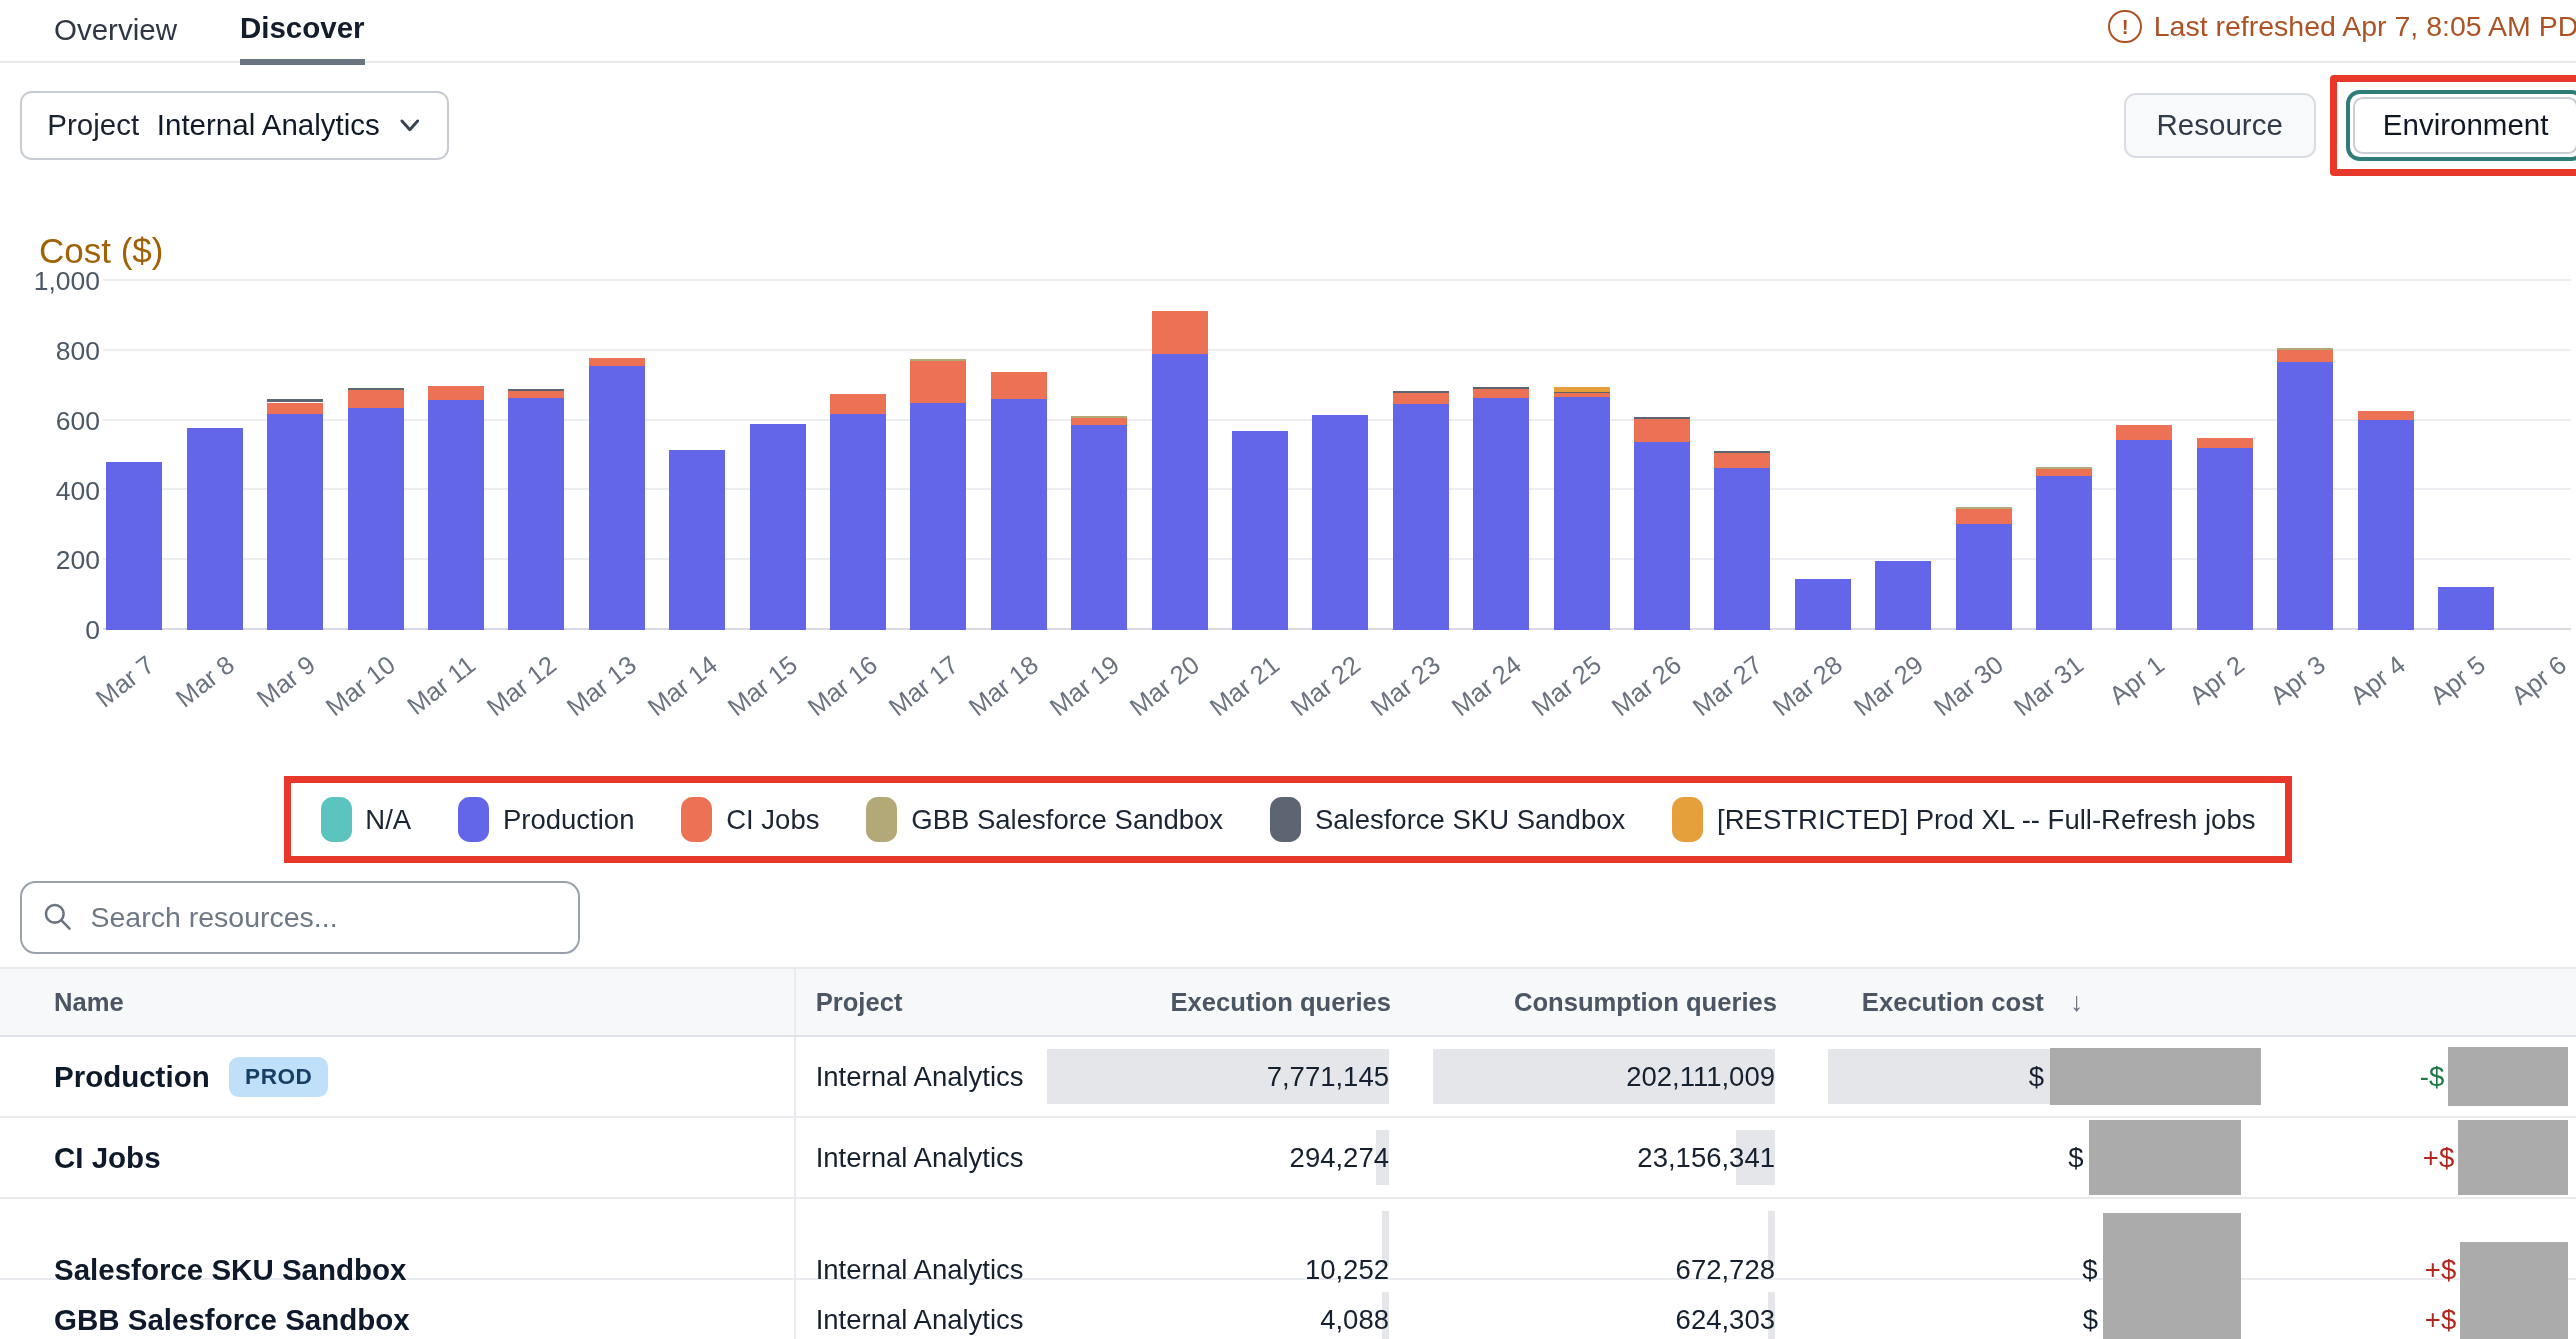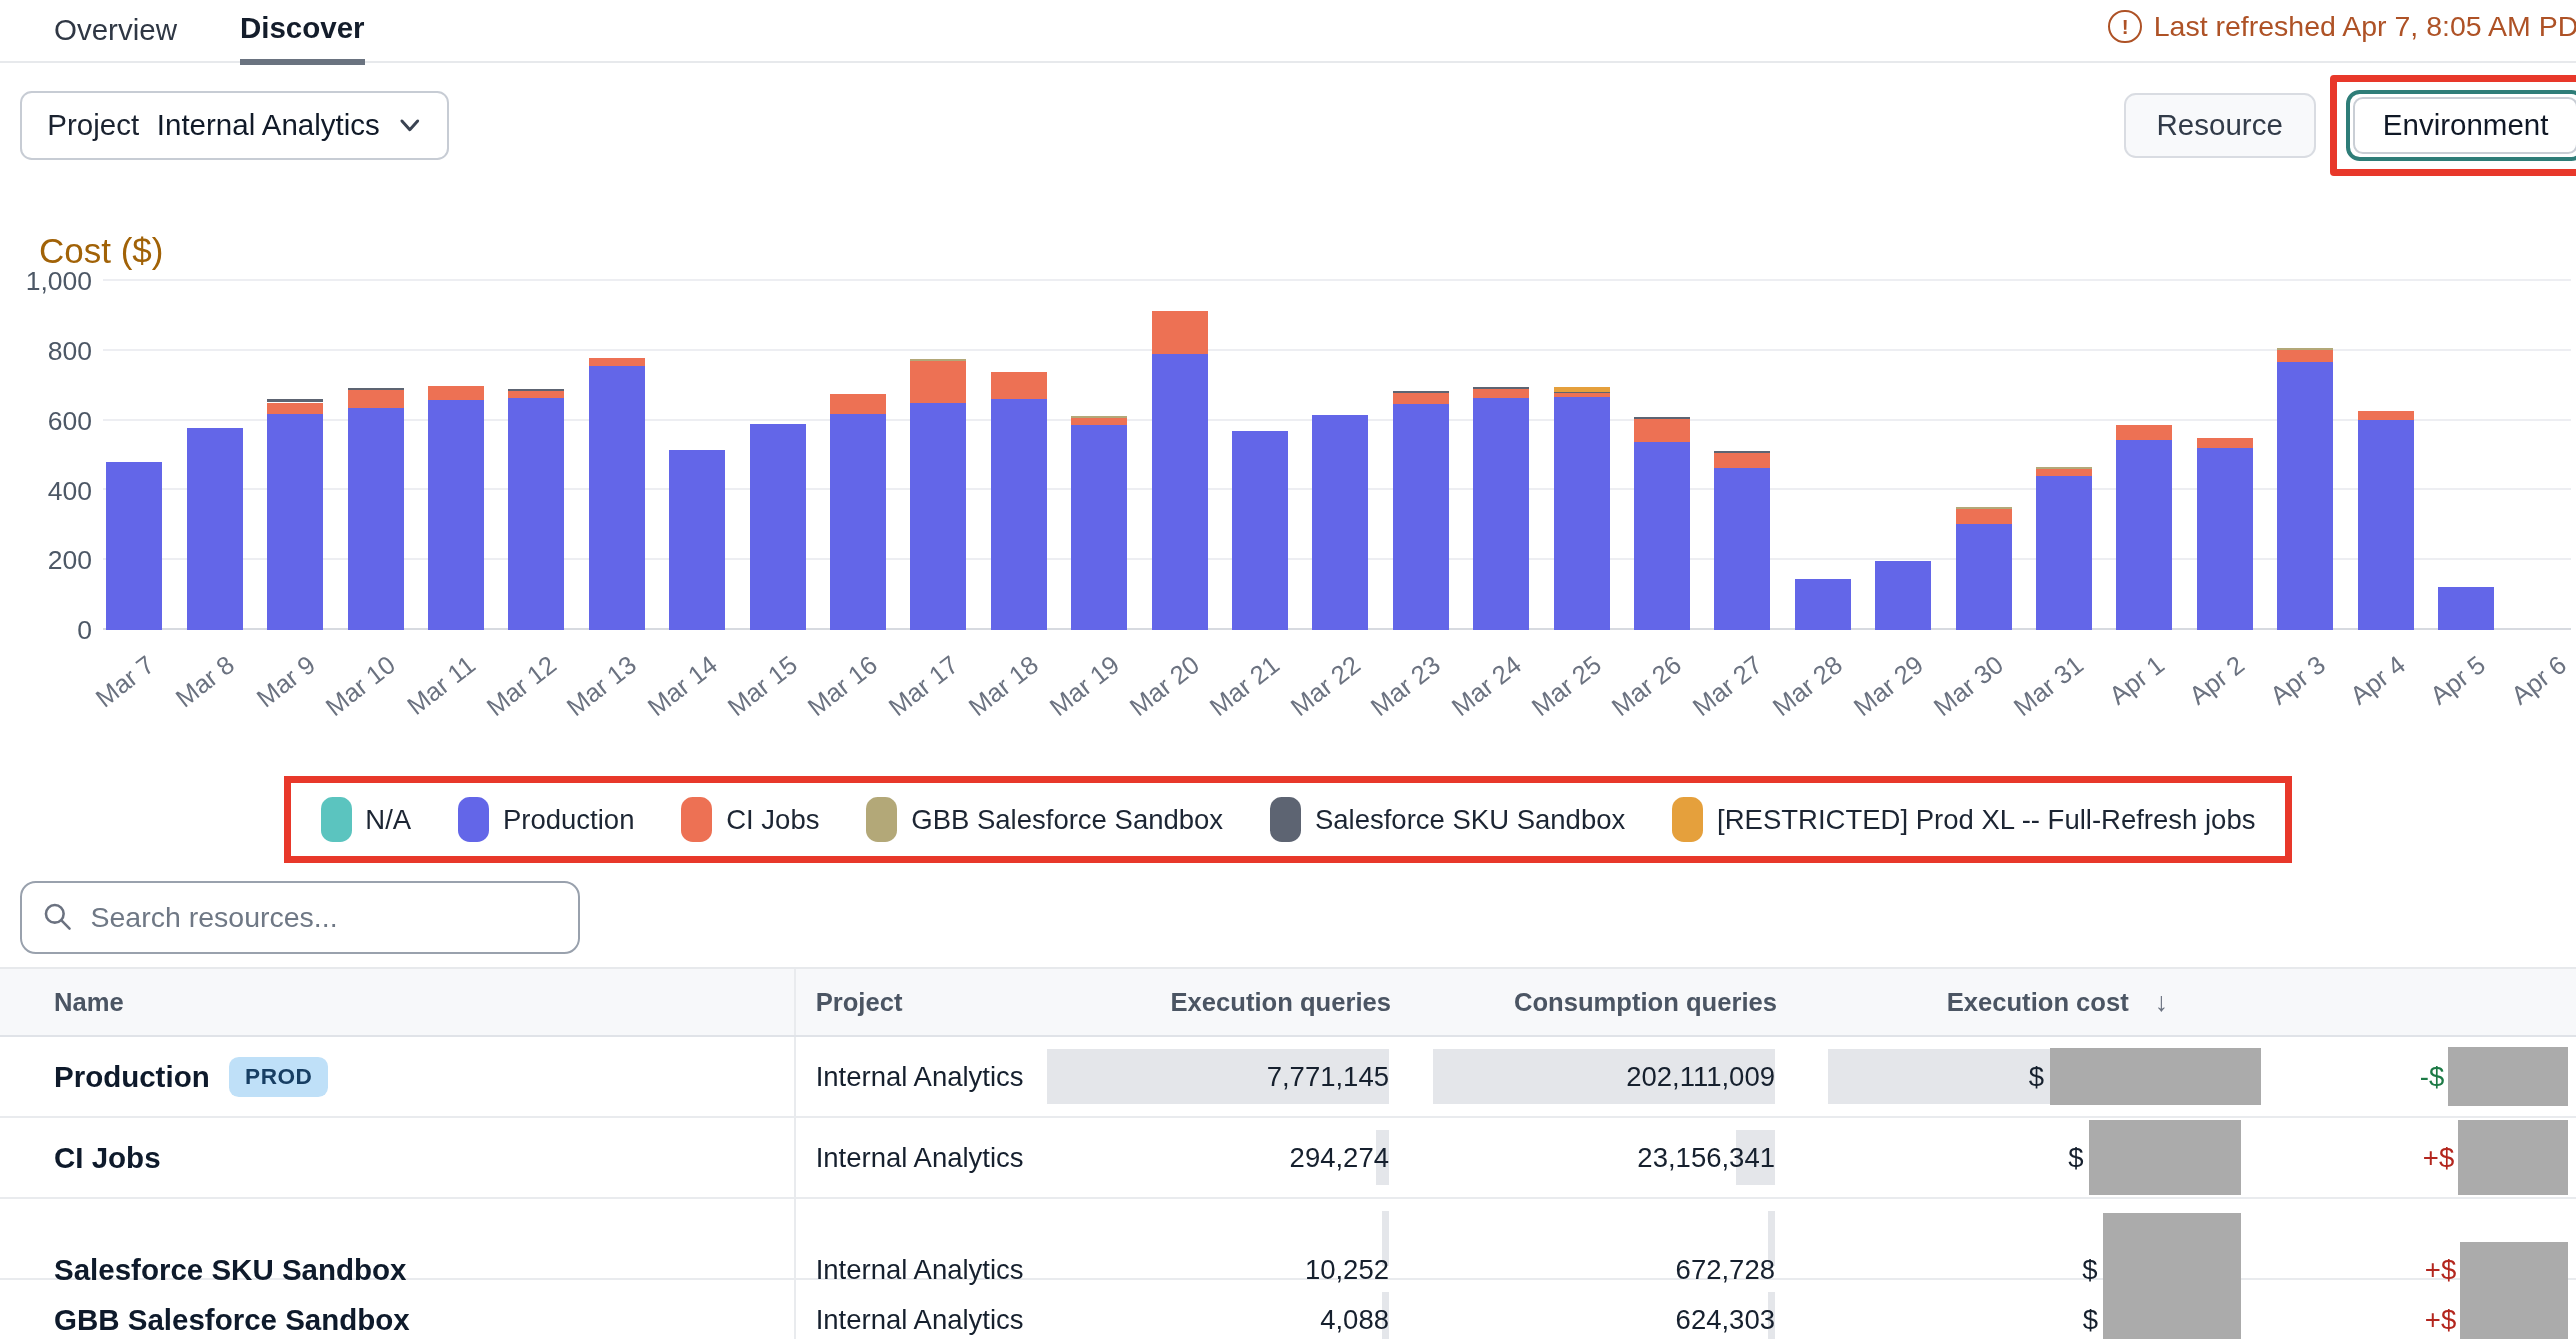--- a/index.html
+++ b/index.html
@@ -29,21 +29,21 @@
   .teal-ring{border:4.9px solid #2e7d78;border-radius:13.8px;padding:2.9px;background:#fff;}
   .btn-environment{font-size:29.5px;color:#101826;background:#fff;border:2px solid #c9ced5;
                    border-radius:9.8px;padding:9.8px 27.5px;cursor:pointer;}
 
   
   .chart-title{font-size:35px;color:#a16207;margin:55px 0 0 39px;}
   #chart{position:relative;height:470px;margin-top:9.8px;}
   #plot{position:absolute;left:103px;top:0;width:2468px;height:349px;}
   .gridline{position:absolute;left:0;right:0;height:2px;background:#edeef2;}
   .gridline.base{background:#d7dae0;}
-  .ytick{position:absolute;left:4px;width:88px;text-align:right;font-size:26.5px;color:#4d5866;}
+  .ytick{position:absolute;left:12px;width:88px;text-align:right;font-size:26.5px;color:#4d5866;}
   .bar-seg{position:absolute;width:56px;}
   .xlab{position:absolute;width:147px;text-align:right;font-size:25.6px;color:#6b7280;
         transform:rotate(-38deg);transform-origin:100% 0;}
 
   
   .legend-wrap{display:flex;justify-content:center;margin-top:25.6px;}
   .legend-box{display:inline-flex;align-items:center;gap:47px;border:7.9px solid #e8382a;
               padding:13.8px 29.5px;background:transparent;}
   .lg-item{display:flex;align-items:center;gap:13.8px;cursor:pointer;}
   .lg-chip{width:31px;height:45px;border-radius:11.8px;flex:0 0 auto;}
@@ -63,21 +63,21 @@
   .t-head{height:66px;background:#f7f8fa;border-top:2px solid #e7e9ec;border-bottom:2px solid #e0e3e8;
           font-size:25.6px;color:#4b5563;font-weight:600;}
   .t-row{height:79px;border-bottom:2px solid #e9ebee;font-size:27.5px;cursor:pointer;}
   .c{height:100%;display:flex;align-items:center;box-sizing:border-box;}
   .c-name{padding-left:54px;border-right:2px solid #e9ebee;gap:19.7px;}
   .c-proj{padding-left:19.7px;}
   .c-num{justify-content:flex-end;padding-right:2px;position:relative;}
   .c-cost{justify-content:flex-end;position:relative;gap:5.9px;}
   .c-change{justify-content:flex-end;padding-right:7.9px;gap:3.9px;}
   .hd-r{justify-content:flex-end;}
-  .hd-cost{justify-content:flex-end;padding-right:93px;gap:26px;}
+  .hd-cost{justify-content:center;padding-right:93px;gap:26px;}
   .hd-change{justify-content:flex-end;padding-right:27.5px;}
   .sort-arrow{color:#6b7280;font-weight:400;font-size:26.5px;}
   .row-name{font-weight:700;color:#0e1a2b;font-size:29.5px;white-space:nowrap;}
   .badge{background:#bfe0f8;color:#173e63;font-weight:700;font-size:22.6px;border-radius:9.8px;
          padding:6.9px 15.7px;letter-spacing:0.5px;}
   .num{position:relative;z-index:1;color:#16202e;}
   .databar{position:absolute;right:2px;top:11.8px;height:55px;background:#e4e6ea;z-index:0;}
   .costbar{position:absolute;right:0;top:11.8px;height:55px;background:#e4e6ea;z-index:0;}
   .redact{background:#ababab;z-index:2;position:relative;flex:0 0 auto;}
   .dollar{position:relative;z-index:1;}

